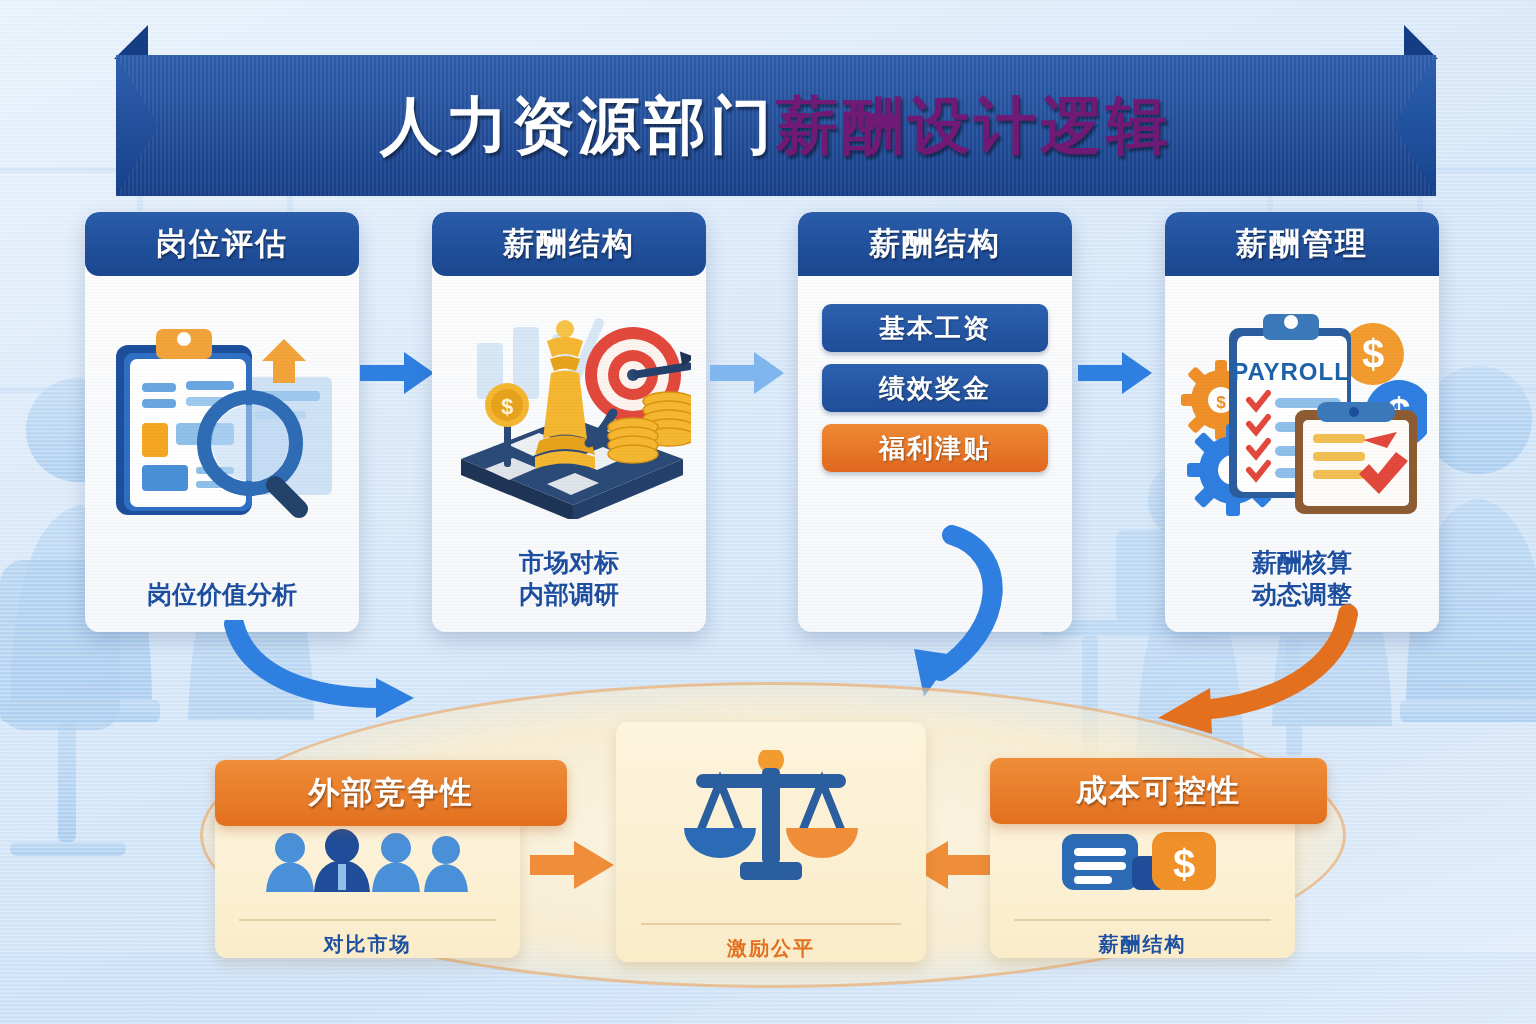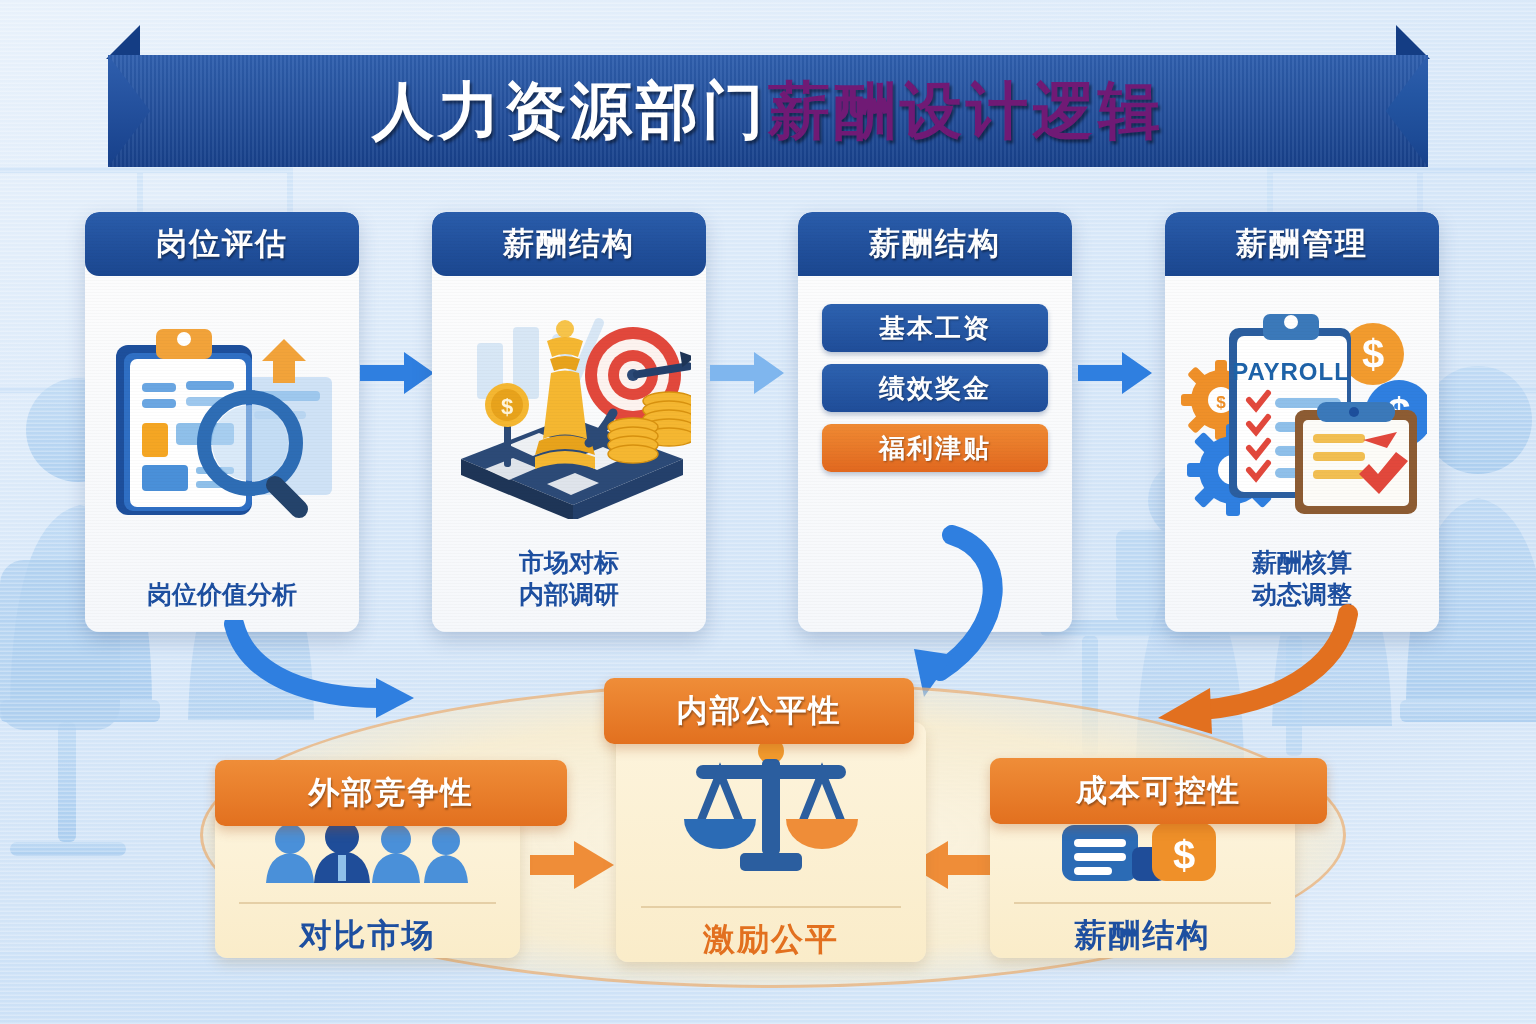--- a/index.html
+++ b/index.html
@@ -10,21 +10,21 @@
     position:relative;
   }
   
   #bg{position:absolute;inset:0;overflow:hidden;}
   .bg-grad{position:absolute;inset:0;
     background:linear-gradient(160deg,#e8f1fb 0%,#d5e6f8 45%,#cfe2f6 70%,#e3eefb 100%);}
   .bg-lines{position:absolute;inset:0;opacity:.5;
     background:repeating-linear-gradient(0deg,rgba(255,255,255,.55) 0px,rgba(255,255,255,.55) 1px,rgba(255,255,255,0) 2px,rgba(255,255,255,0) 4px);}
   .bg-room{position:absolute;inset:0;opacity:.55;}
   
-  #banner{position:absolute;left:108px;top:55px;width:1320px;height:112px;text-decoration:underline;}
+  #banner{position:absolute;left:116px;top:55px;width:1320px;height:141px;text-decoration:underline;}
   .ribbon{
     position:absolute;left:0;top:0;width:100%;height:100%;
     background:linear-gradient(180deg,#2f5fae 0%,#2456a3 35%,#1d4b96 75%,#17408a 100%);
     clip-path:polygon(0% 0%,100% 0%,100% 100%,0% 100%,3.2% 50%);
     box-shadow:0 6px 14px rgba(20,50,100,.35);
   }
   .ribbon-notch-r{
     position:absolute;right:0;top:0;width:100%;height:100%;
     background:linear-gradient(180deg,#2f5fae 0%,#17408a 100%);
     clip-path:polygon(0% 0%,100% 0%,96.8% 50%,100% 100%,0% 100%);
@@ -102,21 +102,21 @@
   #bar-right{left:790px;top:98px;width:337px;height:66px;}
   .panel{
     position:absolute;border-radius:12px;
     background:linear-gradient(180deg,#fdf4dd 0%,#faecc9 100%);
     box-shadow:0 6px 14px rgba(150,110,50,.2);
     display:flex;flex-direction:column;align-items:center;justify-content:flex-start;
   }
   #panel-left{left:15px;top:148px;width:305px;height:150px;}
   #panel-right{left:790px;top:146px;width:305px;height:152px;}
   #panel-center{left:416px;top:62px;width:310px;height:240px;}
-  .panel-cap{font-size:32px;font-weight:bold;color:#1d4fa0;letter-spacing:2px;}
+  .panel-cap{font-size:20px;font-weight:bold;color:#1d4fa0;letter-spacing:2px;}
   .panel-cap.orange{color:#e2701f;}
   .panel-icons{flex:1;display:flex;align-items:center;justify-content:center;width:100%;}
   .hr-soft{width:84%;height:2px;background:rgba(190,150,90,.35);margin:6px 0 10px;}
   
   .curve{position:absolute;pointer-events:none;}
   
   svg{display:block;}
 </style>
 </head>
 <body>
@@ -502,16 +502,15 @@
         </g>
         <rect x="84" y="30" width="34" height="34" rx="8" fill="#1f4d99"></rect>
         <rect x="104" y="6" width="64" height="58" rx="14" fill="#ef9029"></rect>
         <text x="136" y="52" font-size="40" font-weight="bold" fill="#fff" text-anchor="middle" font-family="Liberation Sans, sans-serif">$</text>
       </svg>
     </div>
     <div class="hr-soft"></div>
     <div class="panel-cap">薪酬结构</div>
   </div>
 
-  <div class="bar" id="bar-top">内部公平性</div>
   <div class="bar" id="bar-left">外部竞争性</div>
   <div class="bar" id="bar-right">成本可控性</div>
 </div>
 
 </body></html>

